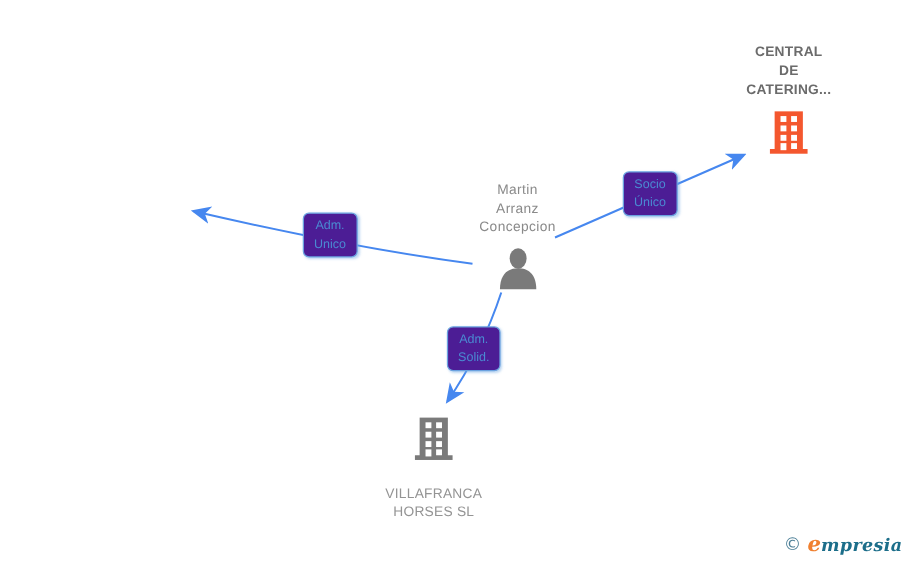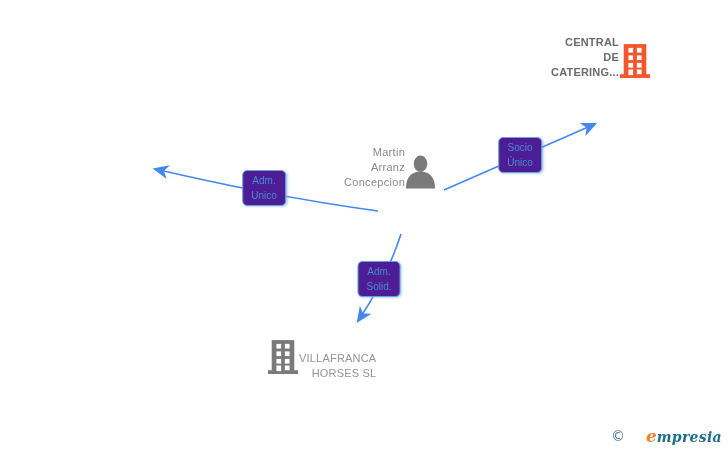--- a/index.html
+++ b/index.html
@@ -22,22 +22,22 @@
     position:relative;
     width:728px;height:450px;
     background:#ffffff;
     overflow:hidden;
   }
   .edges{position:absolute;left:0;top:0;}
   .edge{fill:none;stroke:var(--edge-blue);stroke-width:1.6;}
   .arrowhead{fill:var(--edge-blue);}
   .node{
     position:absolute;
-    display:flex;flex-direction:row;align-items:center;
-    text-align:right;
+    display:flex;flex-direction:column;align-items:center;
+    text-align:center;
     cursor:pointer;
   }
   .node-label{
     white-space:pre-line;
     font-size:11px;line-height:15px;
     color:var(--company-text);
     letter-spacing:.2px;
   }
   .node-label.bold{
     font-weight:bold;
@@ -70,21 +70,20 @@
     cursor:pointer;
   }
   .brand .symbol{
     color:var(--brand-symbol);
     font-size:14px;
     font-family:"DejaVu Sans", sans-serif;
   }
   .brand .wordmark{
     font-family:"DejaVu Serif", serif;
     font-style:italic;
-    margin-left:16px;
   }
   .brand .initial{
     color:var(--brand-initial);
     font-size:17px;font-weight:bold;
   }
   .brand .rest{
     color:var(--brand-rest);
     font-size:14px;font-weight:bold;
     letter-spacing:.3px;
   }

